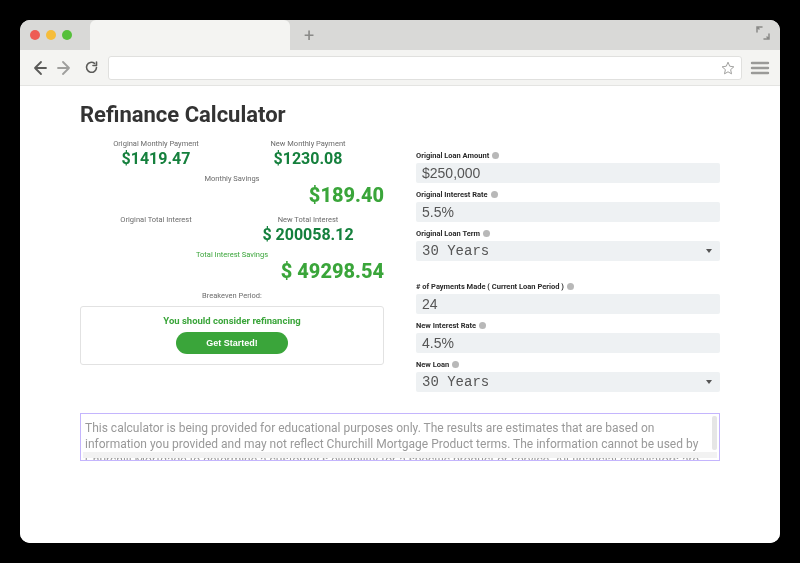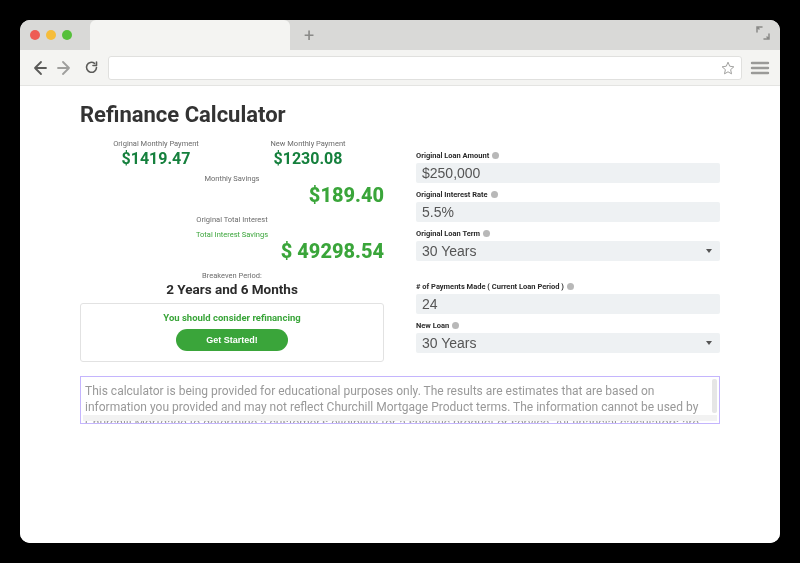--- a/index.html
+++ b/index.html
@@ -79,21 +79,21 @@
     padding:6px 30px; border:none; border-radius:14px; cursor:pointer;
   }
   .field { margin-bottom:7px; }
   .flabel { font-size:7.5px; font-weight:700; color:#2b2b2b; display:flex; align-items:center; gap:3px;}
   .info { width:7px; height:7px; border-radius:50%; background:#b8b8b8; display:inline-block;}
   .finput, .fselect {
     width:100%; margin-top:3px;
     background:#eef1f3; border:none; height:20px;
     font-size:14px; color:#555; padding:0 6px; border-radius:2px;
   }
-  .fselect { appearance:none; position:relative; }
+  .fselect { appearance:none; position:relative;font-family:Liberation Mono, monospace; }
   .select-wrap { position:relative; }
   .select-wrap::after {
     content:""; position:absolute; right:8px; top:11px;
     border-left:3px solid transparent; border-right:3px solid transparent;
     border-top:4px solid #555; pointer-events:none;
   }
   .gap { height:14px; }
   .disclaimer {
     margin-top:14px; border:1px solid #c4b5fd;
     font-size:12px; line-height:1.35; color:#999;
@@ -175,28 +175,31 @@
             </div>
           </div>
           <div class="section-center">
             <div class="lab">Monthly Savings</div>
             <div class="val-huge green">$189.40</div>
           </div>
           <div class="pair" style="margin-top:8px">
             <div class="cell">
               <div class="lab">Original Total Interest</div>
             </div>
+            <div class="cell">
+              <div class="lab">New Total Interest</div>
+              <div class="val-big">$ 200058.12</div>
+            </div>
           </div>
           <div class="section-center">
             <div class="lab green">Total Interest Savings</div>
             <div class="val-huge green">$ 49298.54</div>
           </div>
           <div class="section-center" style="margin-top:8px">
             <div class="lab">Breakeven Period:</div>
-            <div class="breakeven">2 Years and 6 Months</div>
           </div>
           <div class="recommend-box">
             <div class="recommend">You should consider refinancing</div>
             <button class="cta">Get Started!</button>
           </div>
         </div>
 
         <div class="right">
           <div class="field">
             <div class="flabel">
@@ -222,20 +225,27 @@
           <div class="gap"></div>
           <div class="field">
             <div class="flabel">
                 <span># of Payments Made ( Current Loan Period )</span>
                 <span class="info"></span>
               </div>
             <input class="finput" value="24" style="">
           </div>
           <div class="field">
             <div class="flabel">
+                <span>New Interest Rate</span>
+                <span class="info"></span>
+              </div>
+            <input class="finput" value="4.5%" style="">
+          </div>
+          <div class="field">
+            <div class="flabel">
                 <span>New Loan</span>
                 <span class="info"></span>
               </div>
             <div class="select-wrap"><input class="fselect" readonly="" value="30 Years" style=""></div>
           </div>
         </div>
       </div>
 
       <div class="disclaimer">This calculator is being provided for educational purposes only. The results are estimates that are based on information you provided and may not reflect Churchill Mortgage Product terms. The information cannot be used by Churchill Mortgage to determine a customer's eligibility for a specific product or service. All financial calculators are provided by a third-party and are not controlled by or under the control of Churchill Mortgage. Churchill Mortgage is not responsible for the content, results, or the accuracy of information. These calculations are hypothetical examples designed to for illustration purposes only. Consult a Home Loan Specialist for more specific information regarding payments, terms, etc.</div>
     </div>

